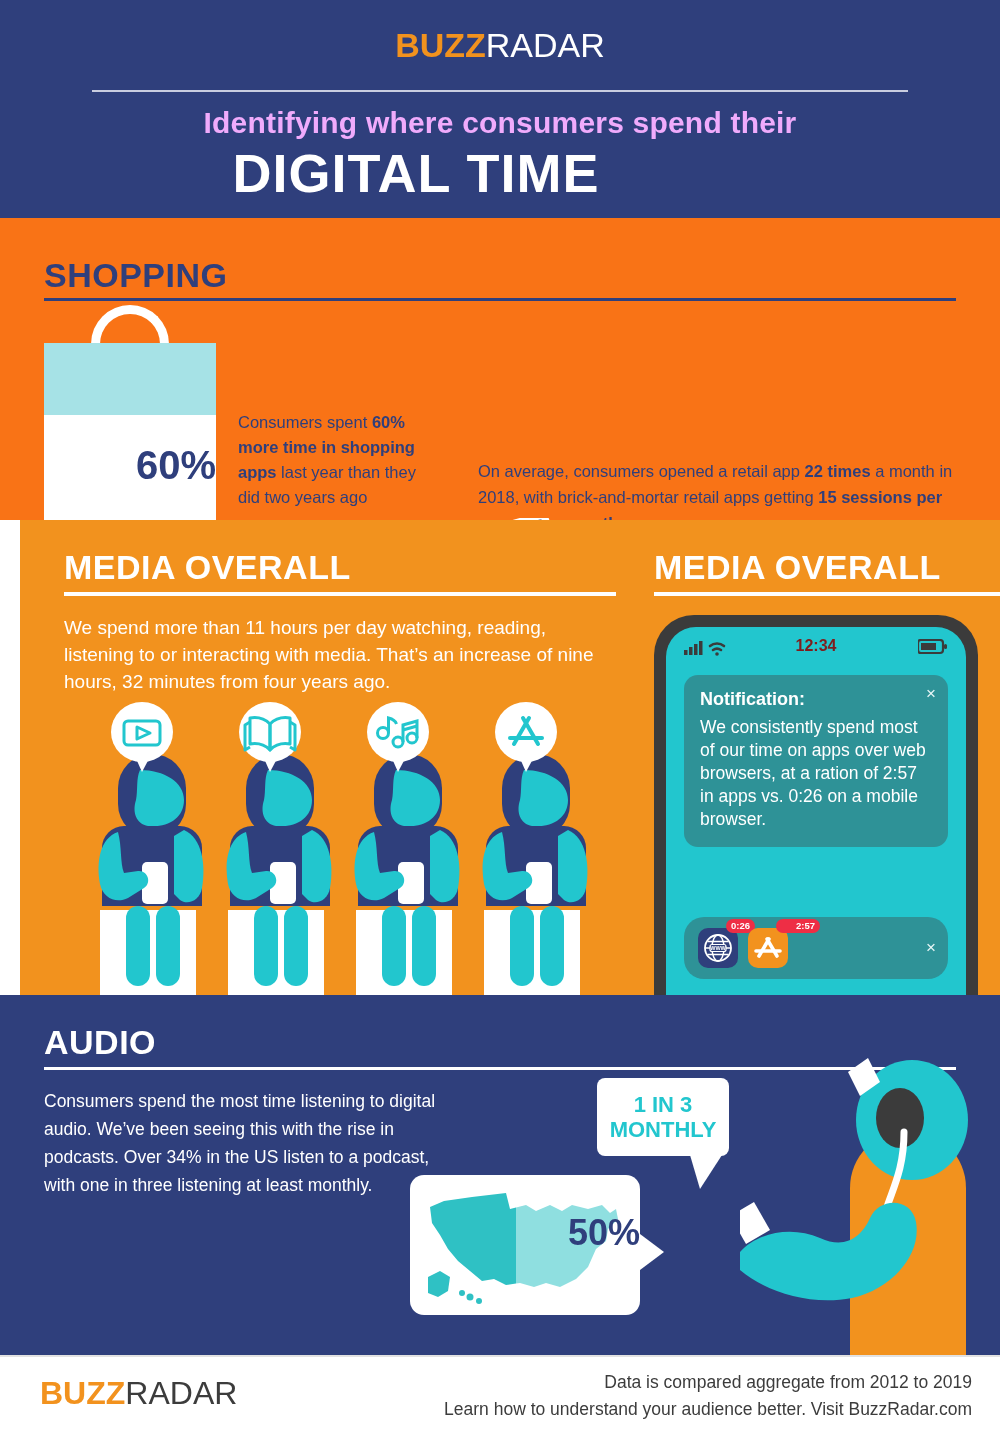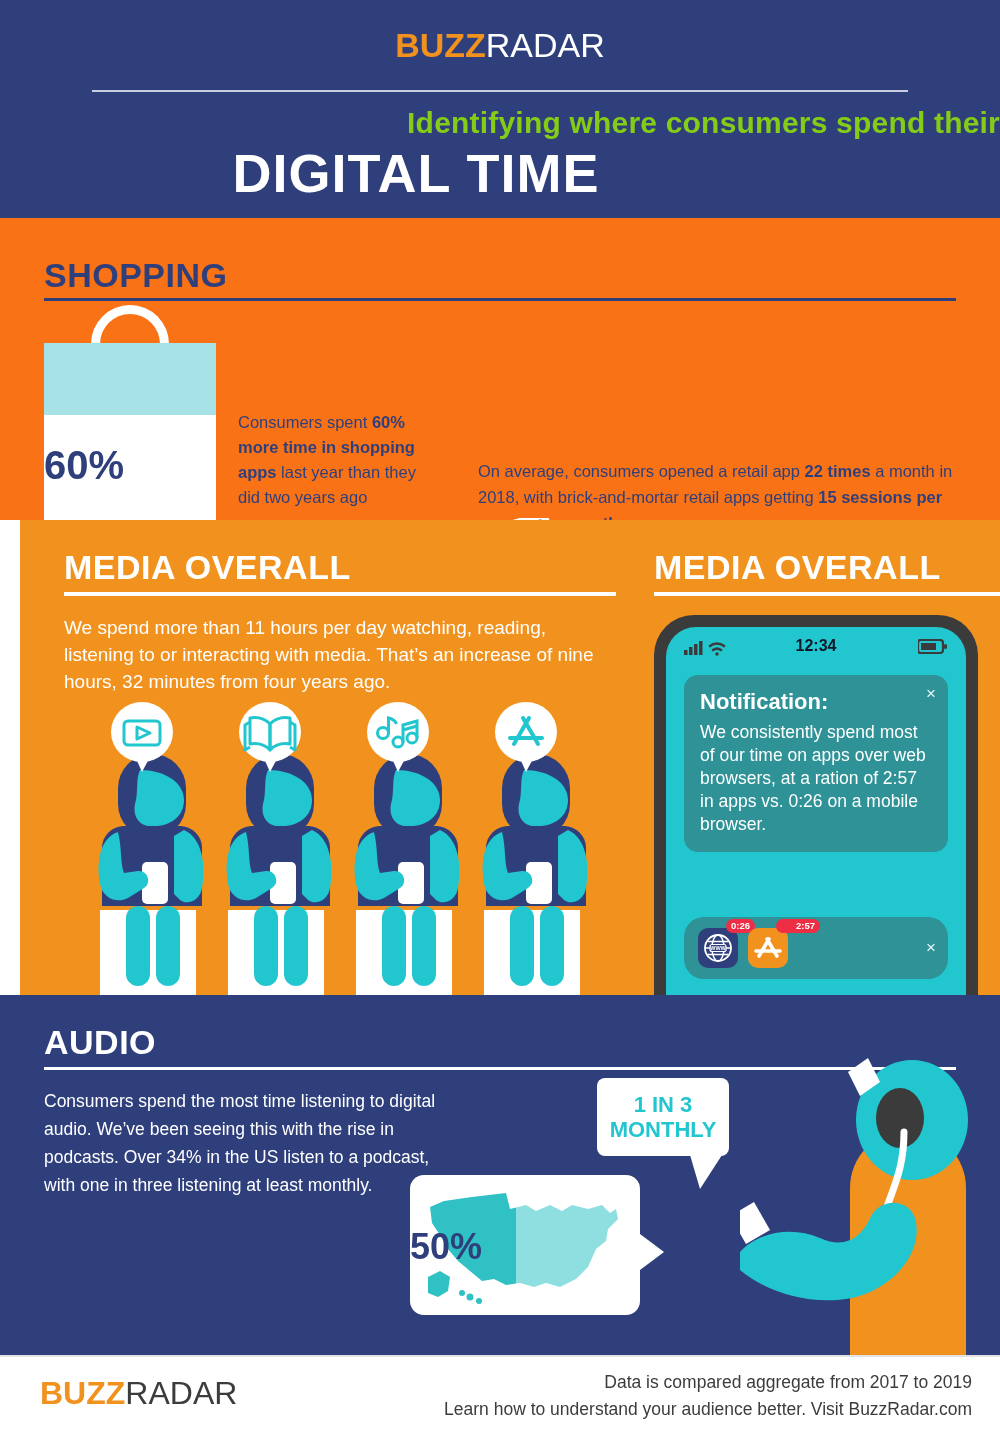--- a/index.html
+++ b/index.html
@@ -11,37 +11,37 @@
   }
   .page{position:relative;width:1000px;height:1438px;overflow:hidden;}
 
   
   .header{position:absolute;left:0;top:0;width:1000px;height:218px;background:#2f3f7c;}
   .logo{position:absolute;left:0;top:26px;width:1000px;text-align:center;}
   .logo-wrap{display:inline-block;position:relative;}
   .logo-buzz{font-size:34px;font-weight:bold;color:#f2921e;letter-spacing:0px;}
   .logo-radar{font-size:34px;color:#ffffff;letter-spacing:0px;font-weight:normal;}
   .headrule{position:absolute;left:92px;top:90px;width:816px;height:2px;background:#c9cde0;}
-  .head-sub{position:absolute;left:0;top:106px;width:1000px;text-align:right;
-    color:#84cc16;font-size:30px;font-weight:bold;letter-spacing:.2px;}
+  .head-sub{position:absolute;left:0;top:106px;width:1000px;text-align:center;
+    color:#f0abfc;font-size:30px;font-weight:bold;letter-spacing:.2px;}
   .head-title{position:absolute;left:0;top:142px;width:832px;text-align:center;
     color:#ffffff;font-size:54px;font-weight:bold;letter-spacing:1px;}
 
   
   .shopping{position:absolute;left:0;top:218px;width:1000px;height:302px;background:#f97316;}
   .sec-title{font-weight:bold;letter-spacing:.5px;}
   .shop-title{position:absolute;left:44px;top:38px;font-size:34px;color:#2f3f7c;}
   .shop-title-rule{position:absolute;left:44px;top:80px;width:912px;height:3px;background:#2f3f7c;}
 
   .bag{position:absolute;left:44px;top:125px;width:172px;height:177px;}
   .bag-handle{position:absolute;left:47px;top:-38px;width:78px;height:44px;
     border:9px solid #ffffff;border-bottom:none;border-radius:42px 42px 0 0;box-sizing:border-box;}
   .bag-top{position:absolute;left:0;top:0;width:172px;height:72px;background:#a6e2e6;}
   .bag-bot{position:absolute;left:0;top:72px;width:172px;height:105px;background:#ffffff;}
-  .bag-pct{position:absolute;left:0;top:100px;width:172px;text-align:left;
+  .bag-pct{position:absolute;left:0;top:100px;width:172px;text-align:right;
     font-size:40px;font-weight:bold;color:#2f3f7c;}
 
   .shop-left-text{position:absolute;left:238px;top:192px;width:200px;
     font-size:16.5px;line-height:25px;color:#2f3f7c;}
   .shop-left-text b{font-weight:bold;}
 
   .shop-right-text{position:absolute;left:478px;top:240px;width:478px;
     font-size:16.5px;line-height:26px;color:#2f3f7c;}
   .shop-right-text b{font-weight:bold;}
 
@@ -60,27 +60,27 @@
 
   .people{position:absolute;left:60px;top:180px;width:560px;height:295px;}
 
   
   .phone{position:absolute;left:634px;top:95px;width:324px;height:380px;
     background:#3b3b3b;border-radius:40px 40px 0 0;padding:12px 12px 0 12px;box-sizing:border-box;}
   .phone-screen{position:relative;width:300px;height:368px;background:#22c6ce;
     border-radius:30px 30px 0 0;overflow:hidden;}
   .statusbar{position:relative;height:40px;}
   .sb-time{position:absolute;left:0;top:10px;width:300px;text-align:center;
-    font-size:16px;font-weight:bold;color:#0f172a;}
+    font-size:16px;font-weight:bold;color:#7f1d1d;}
   .sb-left{position:absolute;left:18px;top:11px;}
   .sb-right{position:absolute;right:18px;top:12px;}
 
   .notif{position:absolute;left:18px;top:48px;width:264px;
     background:#2e9297;border-radius:14px;padding:14px 16px 16px 16px;box-sizing:border-box;}
-  .notif-title{font-size:22px;font-weight:bold;color:#ffffff;margin-bottom:6px;}
+  .notif-title{font-size:18px;font-weight:bold;color:#ffffff;margin-bottom:6px;}
   .notif-text{font-size:17.5px;line-height:23px;color:#ffffff;}
   .notif-x{position:absolute;right:12px;top:10px;color:#e8f6f6;font-size:17px;line-height:17px;cursor:pointer;}
 
   .applist{position:absolute;left:18px;top:290px;width:264px;height:62px;
     background:#2e9297;border-radius:20px;}
   .app{position:absolute;top:11px;width:40px;height:40px;border-radius:10px;}
   .app-web{left:14px;background:#2f3f7c;}
   .app-store{left:64px;background:#f2921e;}
   .badge{position:absolute;top:2px;background:#ee2e45;color:#ffffff;border-radius:9px;
     font-size:9.5px;font-weight:bold;padding:2px 5px;line-height:10px;}
@@ -90,21 +90,21 @@
 
   
   .audio{position:absolute;left:0;top:995px;width:1000px;height:360px;background:#2f3f7c;}
   .audio-title{position:absolute;left:44px;top:28px;font-size:34px;color:#ffffff;}
   .audio-rule{position:absolute;left:44px;top:72px;width:912px;height:3px;background:#ffffff;}
   .audio-body{position:absolute;left:44px;top:92px;width:400px;
     font-size:17.5px;line-height:28px;color:#ffffff;}
 
   .map-card{position:absolute;left:410px;top:1175px;width:230px;height:140px;
     background:#ffffff;border-radius:14px;}
-  .map-pct{position:absolute;left:0;top:51px;width:230px;text-align:left;
+  .map-pct{position:absolute;left:0;top:37px;width:230px;text-align:right;
     font-size:36px;font-weight:bold;color:#2f3f7c;z-index:4;}
   .map-tail{position:absolute;left:632px;top:1228px;width:0;height:0;
     border-top:24px solid transparent;border-bottom:24px solid transparent;
     border-left:32px solid #ffffff;}
 
   .oneinthree{position:absolute;left:597px;top:1078px;width:132px;height:78px;
     background:#ffffff;border-radius:8px;text-align:center;}
   .oneinthree span{display:block;font-size:22px;font-weight:bold;color:#22c6ce;line-height:25px;}
   .oneinthree .l1{padding-top:14px;}
   .o3-tail{position:absolute;left:690px;top:1155px;width:0;height:0;
@@ -452,18 +452,18 @@
   <div class="footer">
     <div class="footer-rule"></div>
     <div class="footer-logo">
       <svg width="0" height="0" style="position:absolute;overflow:visible">
         <polygon points="112,-22 123,-22 117,-11 126,-11 109,4 115,-8 106,-8" fill="#f2921e"></polygon>
         <polygon points="148,-24 159,-24 153,-13 162,-13 144,3 151,-10 142,-10" fill="#f2921e" transform="scale(-1,1) translate(-308,0)"></polygon>
       </svg>
       <span class="f-buzz">BUZZ</span><span class="f-radar">RADAR</span>
     </div>
     <div class="footer-text">
-      <div>Data is compared aggregate from 2017 to 2019</div>
+      <div>Data is compared aggregate from 2012 to 2019</div>
       <div>Learn how to understand your audience better. Visit BuzzRadar.com</div>
     </div>
   </div>
 
 </div>
 
 </body></html>

